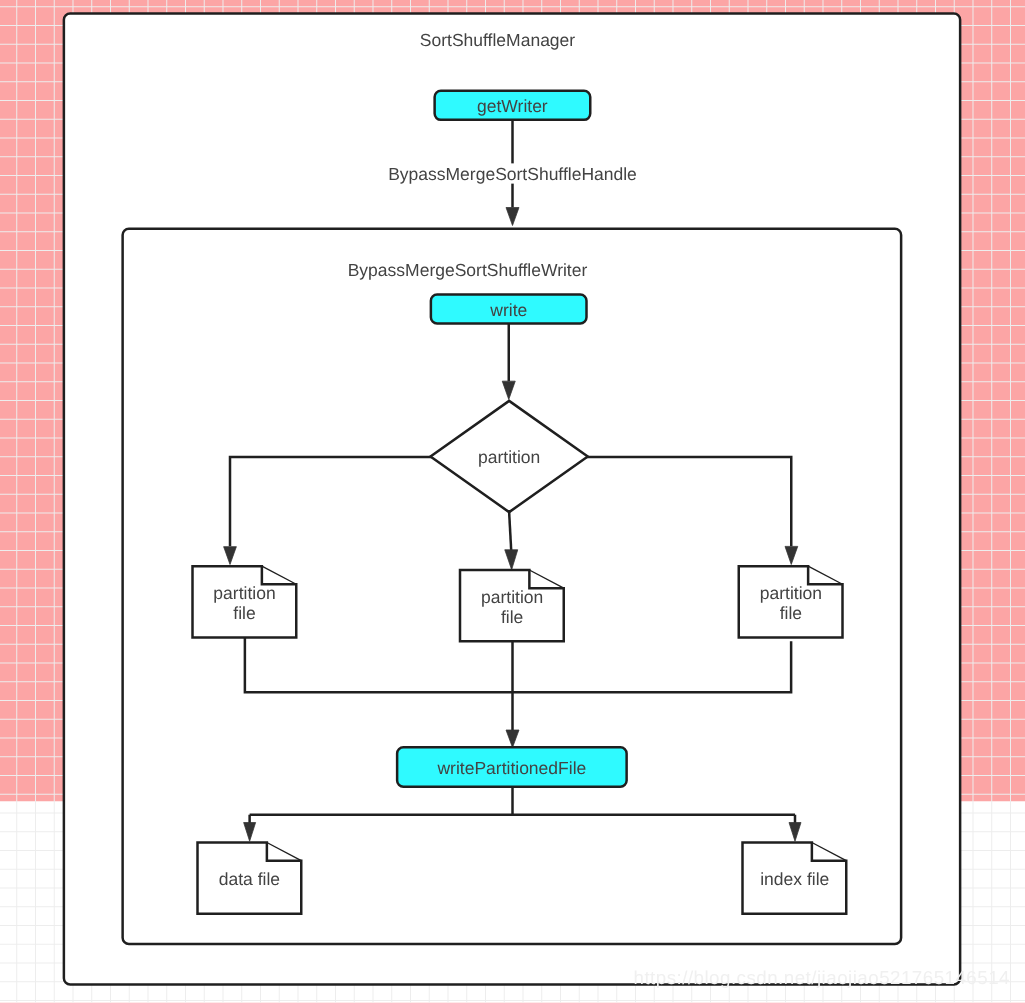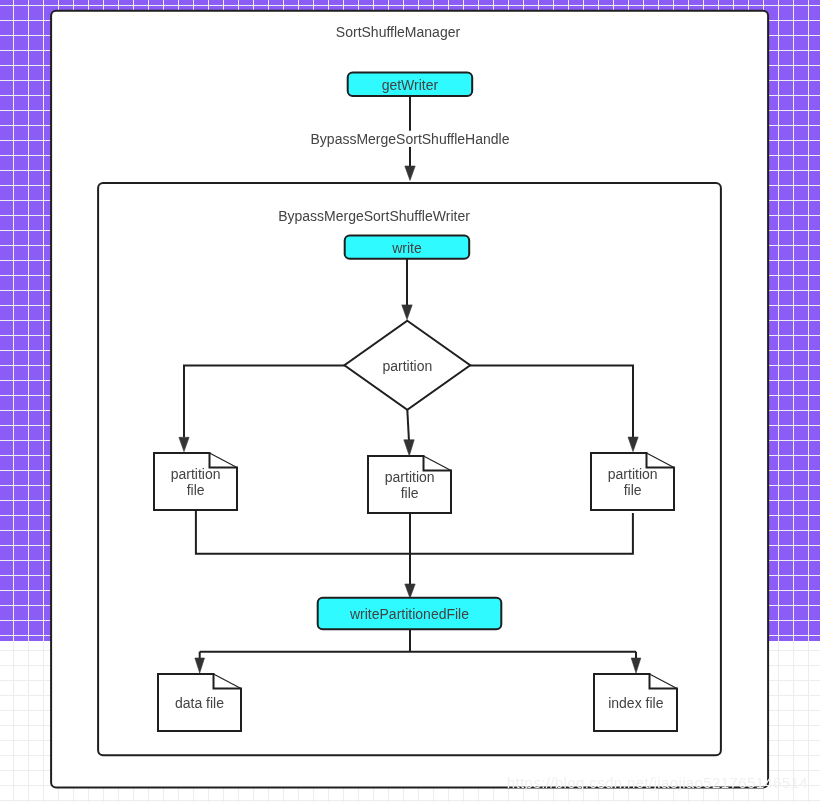--- a/index.html
+++ b/index.html
@@ -1,20 +1,20 @@
 <!DOCTYPE html>
 <html><head>
 <meta charset="utf-8">
 <title>SortShuffleManager</title>
 <style>
   html,body{margin:0;padding:0;background:#ffffff;}
   body{width:820px;height:802px;overflow:hidden;
        font-family:"Liberation Sans",sans-serif;
        -webkit-font-smoothing:antialiased;}
-  #canvas{position:relative;width:820px;height:641px;background:#8b5cf6;}
+  #canvas{position:relative;width:820px;height:641px;background:#fca5a5;}
   #grid{position:absolute;left:0;top:0;width:820px;height:802px;
         background-image:
           linear-gradient(to right, #ededed 1px, transparent 1px),
           linear-gradient(to bottom, #ededed 1px, transparent 1px);
         background-size:15px 15px;
         background-position:13px 5px;}
   #chart{position:absolute;left:0;top:0;transform:translateZ(0);}
   .lbl{font-family:"Liberation Sans",sans-serif;font-size:14px;fill:#434343;
        text-anchor:middle;dominant-baseline:alphabetic;
        -webkit-font-smoothing:antialiased;}

